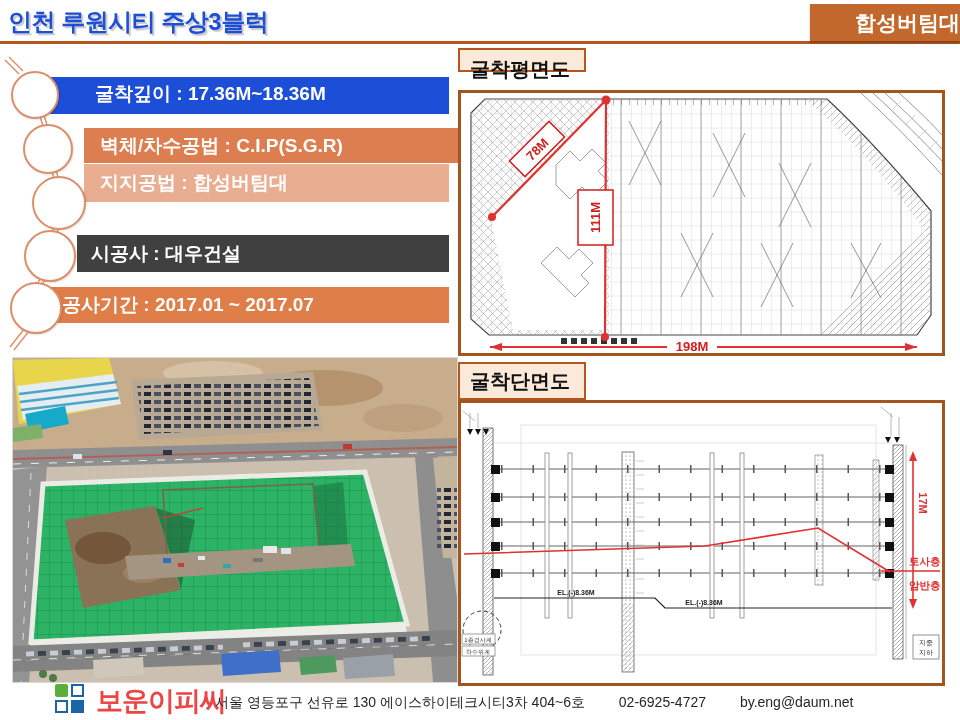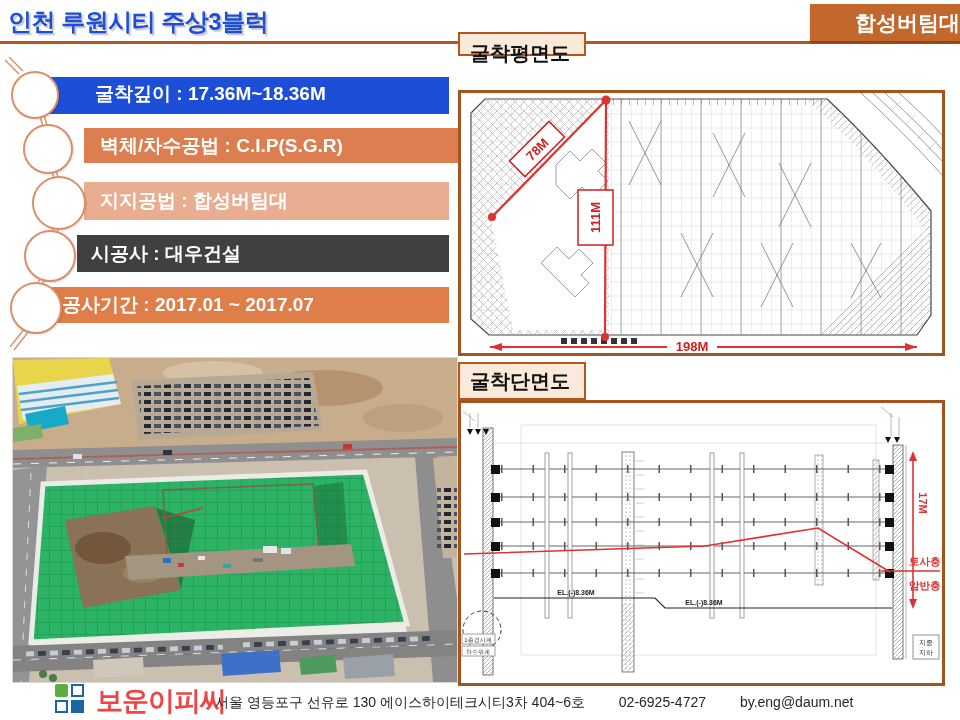--- a/index.html
+++ b/index.html
@@ -55,34 +55,34 @@
         <line x1="46" y1="228" x2="41" y2="236"></line>
       <line x1="25" y1="278" x2="10" y2="297"></line>
         <line x1="29" y1="281" x2="14" y2="300"></line>
     </g>
   </svg>
 
   <div class="bar" style="left:48px;top:77px;width:401px;height:37px;line-height:33px;background:#1d4ed8;">
     <span style="margin-left:47px;">굴착깊이 :  17.36M~18.36M</span></div>
   <div class="bar" style="left:84px;top:128px;width:377px;height:35px;line-height:35px;background:#DC7E4F;">
     <span style="margin-left:16px;">벽체/차수공법 :  C.I.P(S.G.R)</span></div>
-  <div class="bar" style="left:84px;top:182px;width:365px;height:38px;line-height:38px;background:#E9AD91;">
+  <div class="bar" style="left:84px;top:164px;width:365px;height:38px;line-height:38px;background:#E9AD91;">
     <span style="margin-left:16px;">지지공법 : 합성버팀대</span></div>
   <div class="bar" style="left:77px;top:235px;width:372px;height:37px;line-height:37px;background:#404040;">
     <span style="margin-left:14px;">시공사 :  대우건설</span></div>
   <div class="bar" style="left:50px;top:287px;width:399px;height:36px;line-height:36px;background:#DF7E48;">
     <span style="margin-left:12px;">공사기간 : 2017.01 ~ 2017.07</span></div>
 
   <div class="circle" style="left:11px;top:71px;width:44px;height:44px;"></div>
   <div class="circle" style="left:23px;top:124px;width:46px;height:46px;"></div>
   <div class="circle" style="left:32px;top:176px;width:50px;height:50px;"></div>
   <div class="circle" style="left:24px;top:230px;width:48px;height:48px;"></div>
   <div class="circle" style="left:10px;top:282px;width:48px;height:48px;"></div>
 
-  <div class="panel-label" style="top:32px;height:24px;line-height:38px;">굴착평면도</div>
+  <div class="panel-label" style="top:48px;height:24px;line-height:38px;">굴착평면도</div>
   <div class="panel-box" style="top:90px;height:266px;">
     <svg width="481" height="260" viewBox="0 0 481 260">
       <defs>
         <pattern id="gridV" width="10" height="14" patternUnits="userSpaceOnUse">
           <path d="M0,0V14" stroke="#bdbdbd" stroke-width="0.5"></path>
           <path d="M0,7H10" stroke="#cfcfcf" stroke-width="0.4"></path>
         </pattern>
         <pattern id="xh" width="9" height="9" patternUnits="userSpaceOnUse">
           <path d="M0,9L9,0 M0,0L9,9" stroke="#9a9a9a" stroke-width="0.5"></path>
         </pattern>

